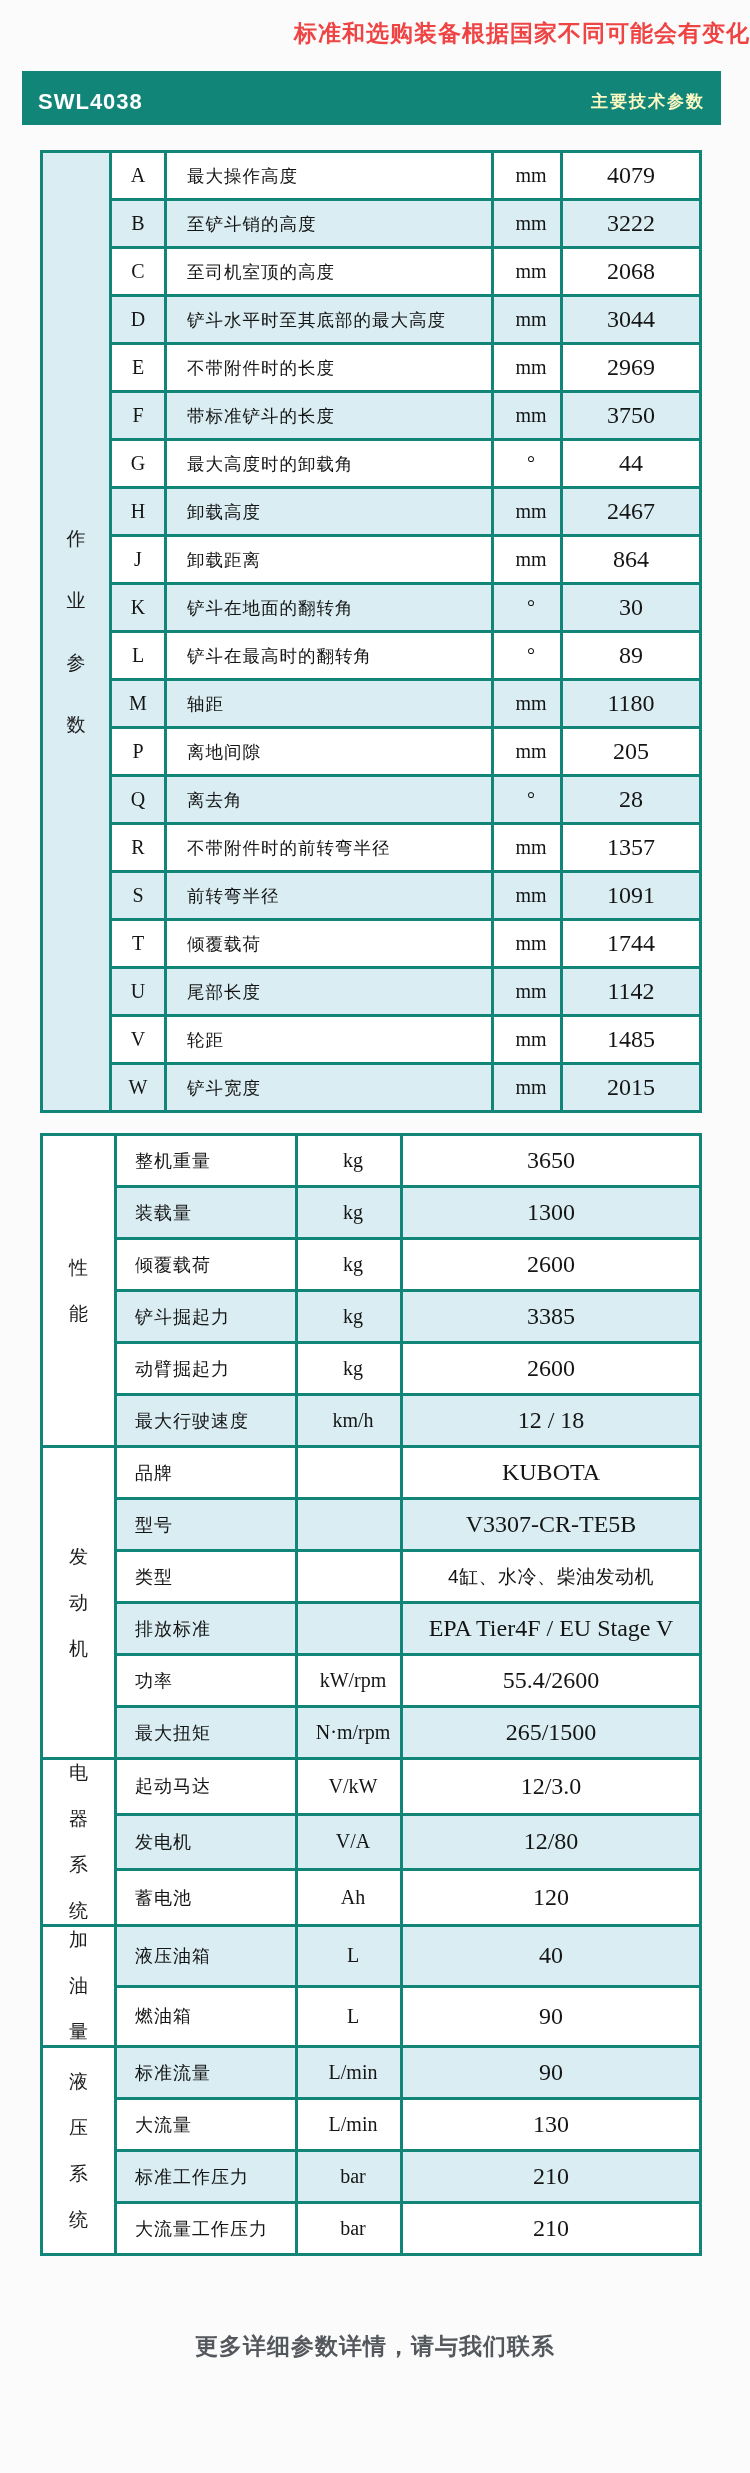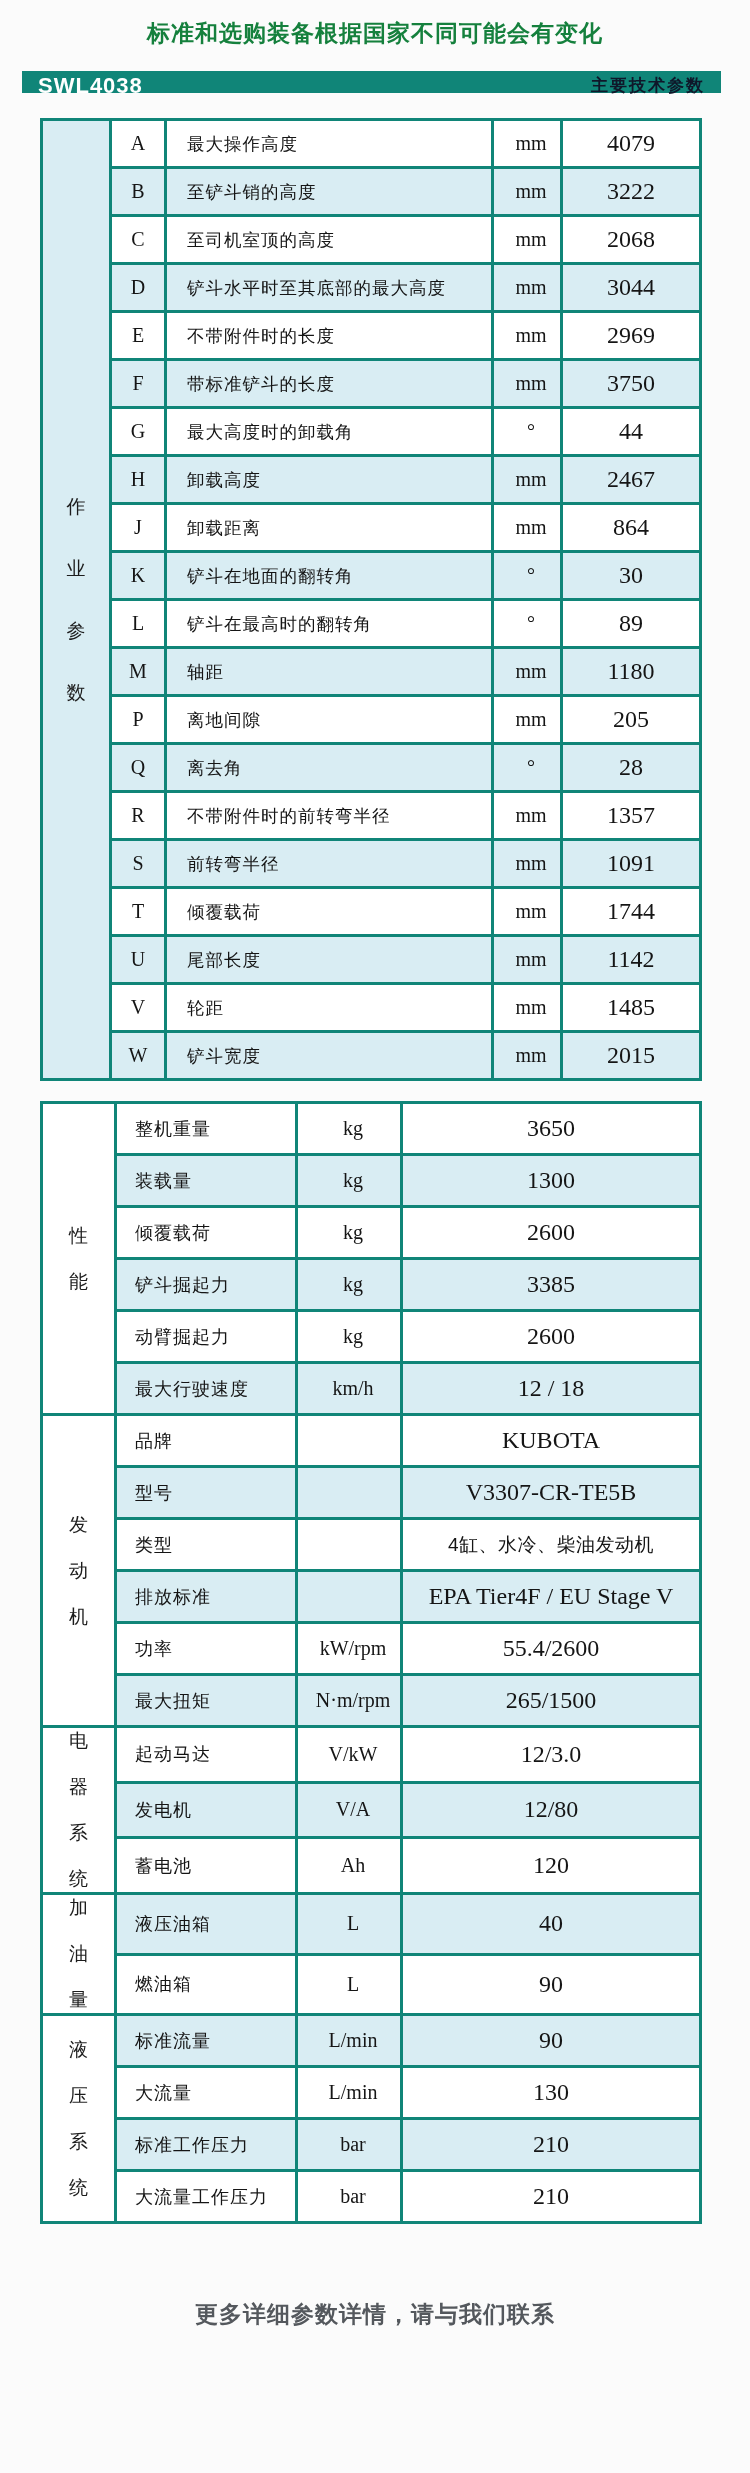--- a/index.html
+++ b/index.html
@@ -20,42 +20,42 @@
   }
   .page-title{
     margin-top:30px;
     text-align:center;
     font-size:44px;
     font-weight:700;
     letter-spacing:2px;
     color:var(--gray);
   }
   .subtitle{
-    text-align:center;
+    text-align:right;
     font-size:23px;
     font-weight:600;
-    color:#15803d;
+    color:#ef4444;
     margin-top:18px;
     letter-spacing:1px;
   }
   .subtitle + .subtitle{margin-top:14px;}
   .header-bar{
     margin:22px 29px 0 22px;
-    height:22px;
+    height:54px;
     background:var(--teal);
     display:flex;
     align-items:center;
     justify-content:space-between;
     padding:7px 16px 0 16px;
   }
   .header-bar .model{
     color:#fff;font-weight:700;font-size:22px;letter-spacing:1px;
   }
   .header-bar .caption{
-    color:#0f172a;font-weight:700;font-size:17px;letter-spacing:2px;
+    color:#fef9c3;font-weight:700;font-size:17px;letter-spacing:2px;
   }
   table{
     border-collapse:collapse;
     table-layout:fixed;
     margin-left:40px;
     background:#fff;
   }
   #table1{margin-top:25px;width:659px;}
   #table2{margin-top:20px;width:659px;}
   td{

